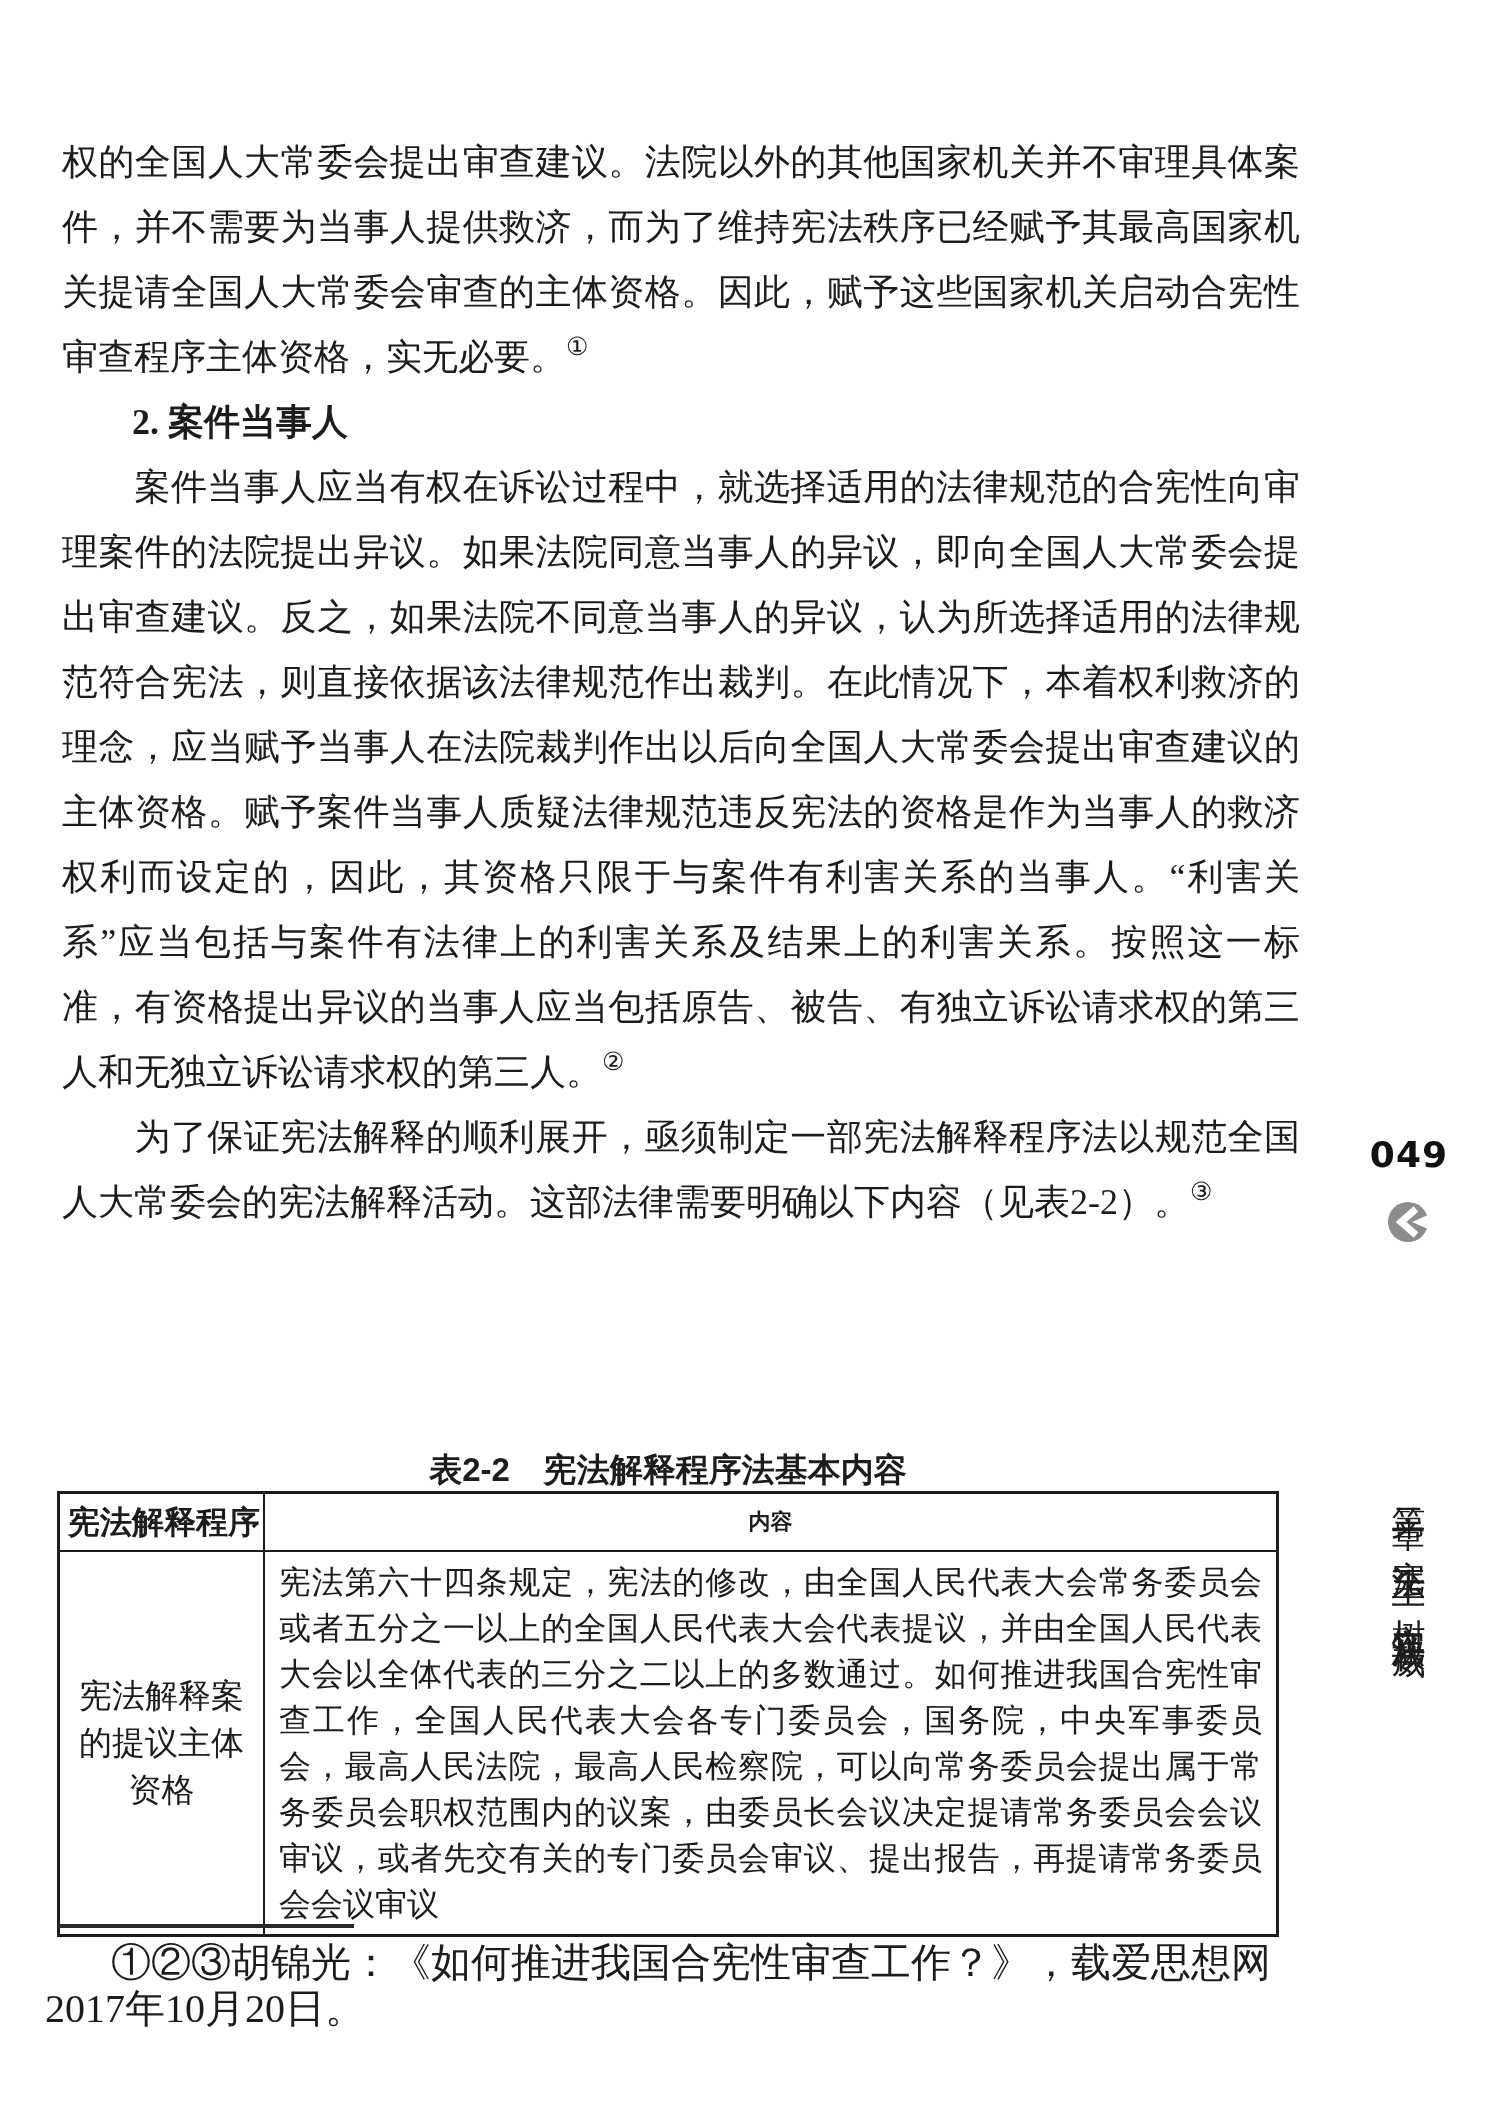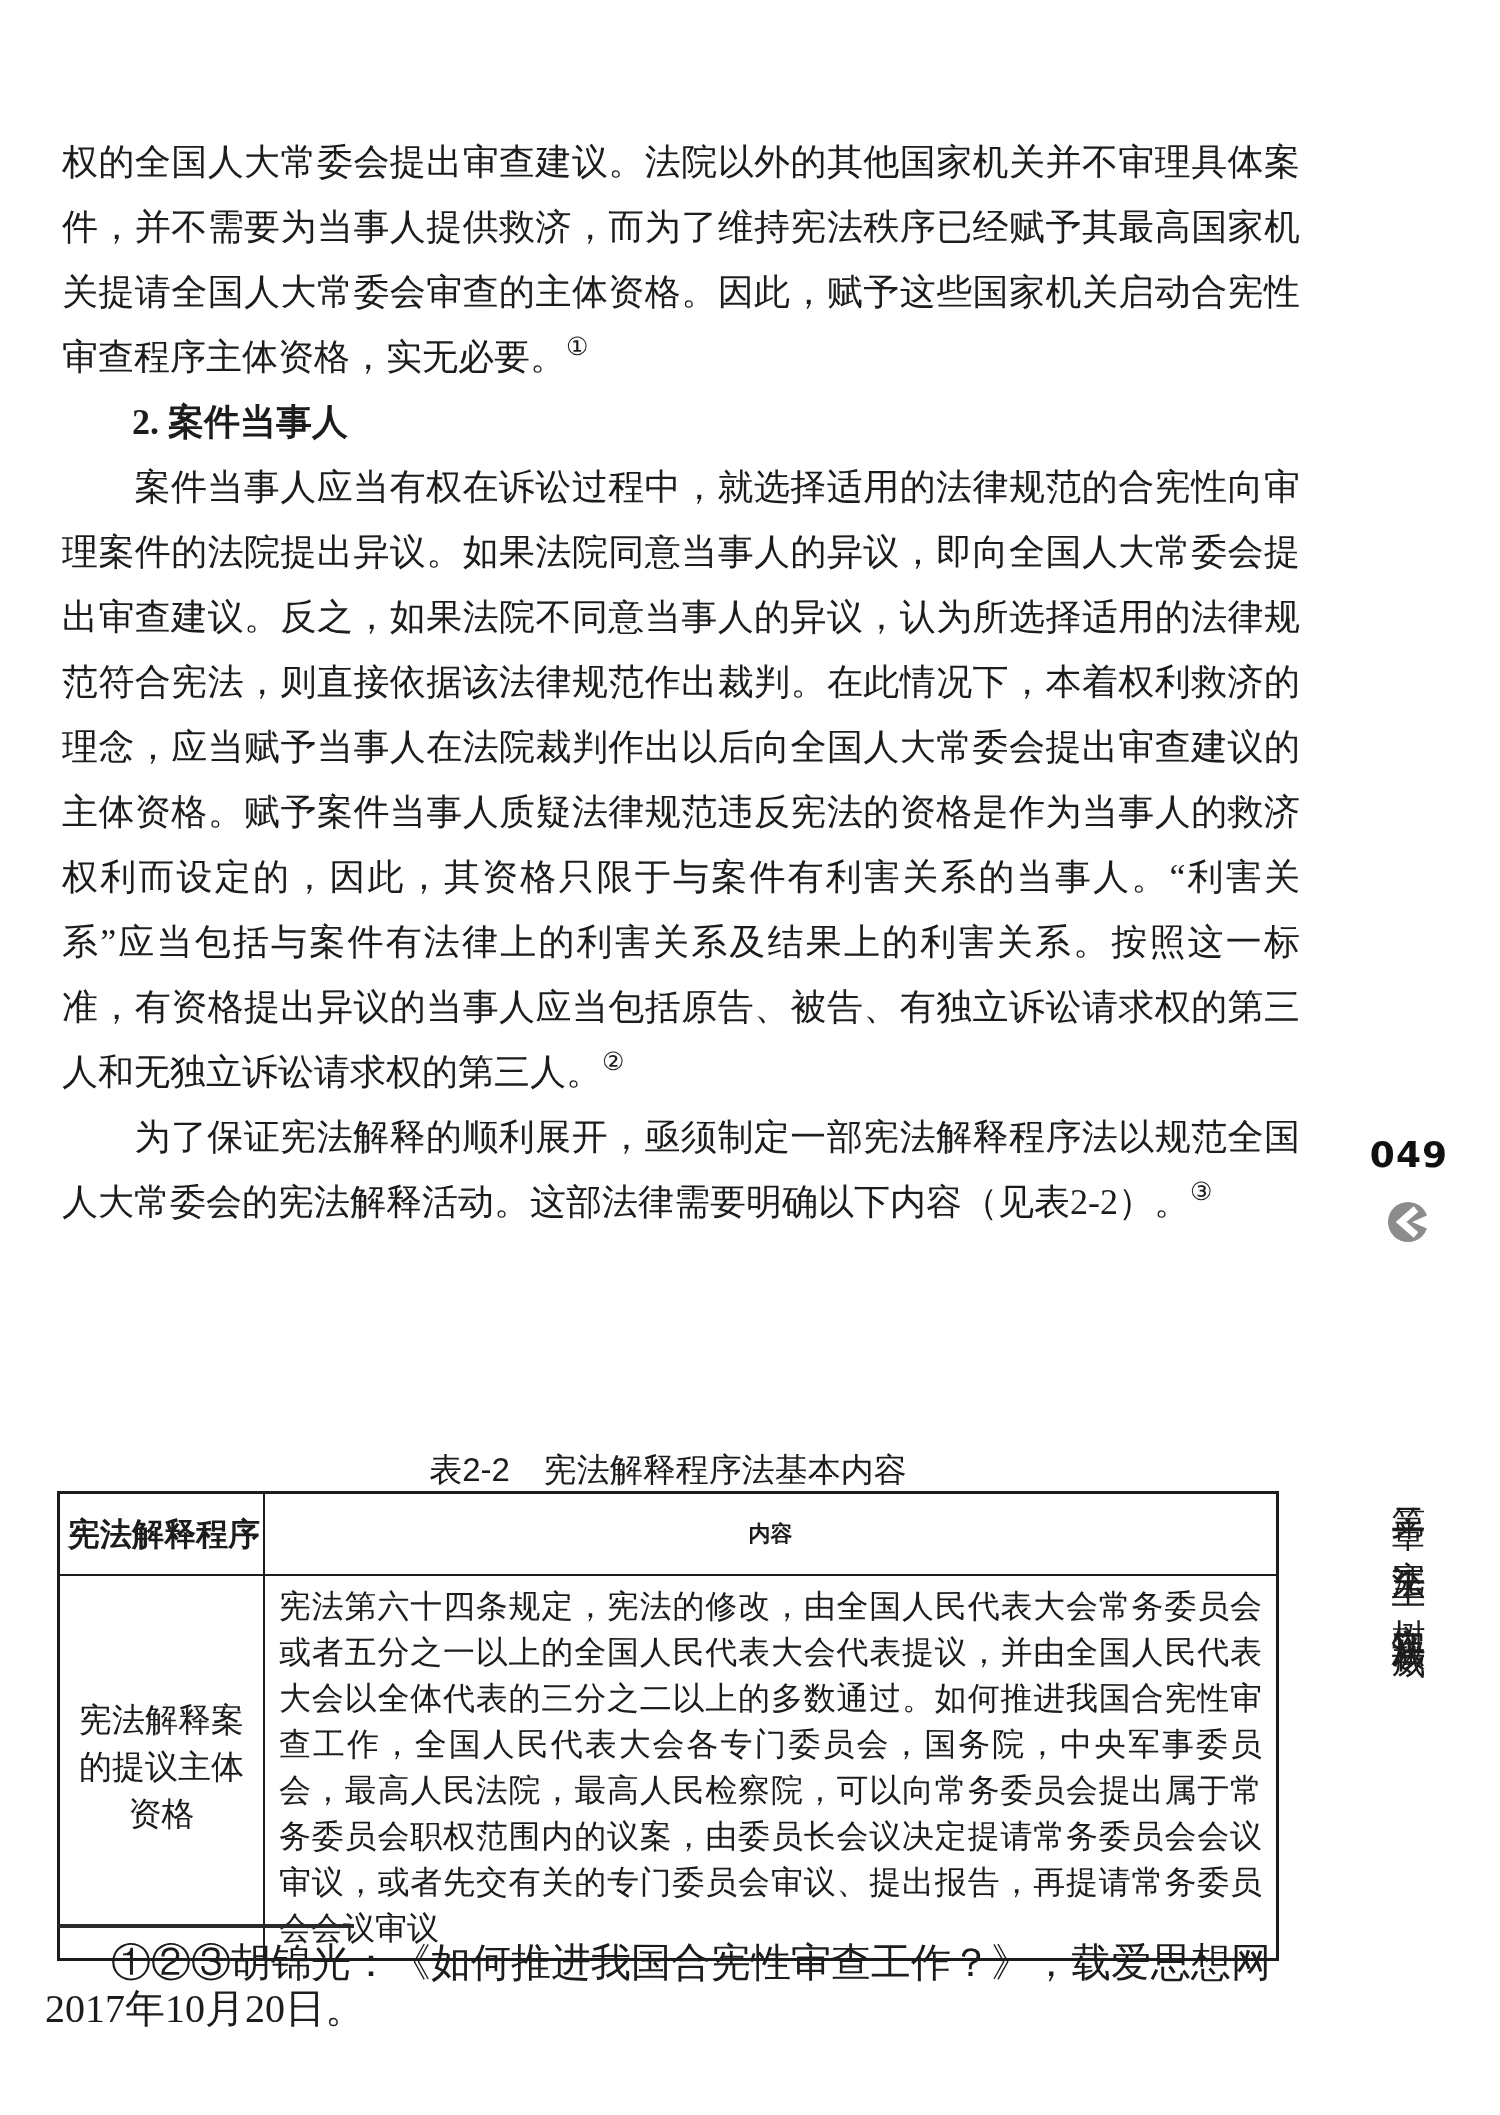--- a/index.html
+++ b/index.html
@@ -20,32 +20,32 @@
     font-family:"Liberation Serif","DejaVu Serif",serif;text-align:left;
   }
   .section-heading{
     margin:68px 0 0 0;padding-left:78px;font-weight:bold;font-size:35px;line-height:65px;
     font-family:"Liberation Sans","DejaVu Sans",sans-serif;text-align:left;
   }
   sup.note{font-size:25px;vertical-align:14px;line-height:0;}
   
   .table-block{position:absolute;left:57px;top:1425px;width:1222px;}
   .table-caption{
-    text-align:center;font-weight:normal;font-size:33px;line-height:42px;
+    text-align:center;font-weight:bold;font-size:33px;line-height:42px;
     font-family:"Liberation Sans","DejaVu Sans",sans-serif;
   }
   .table-caption .cap-label{margin-right:34px;}
   table.law{
     border-collapse:collapse;width:1222px;margin-top:0;
     font-size:32px;color:#1c1c1c;
   }
   table.law th,table.law td{border:2px solid #1c1c1c;}
   table.law{border:3px solid #1c1c1c;}
   th.proc-col{
-    width:193px;font-size:32px;font-weight:bold;padding:20px 2px;line-height:40px;
+    width:193px;font-size:32px;font-weight:bold;padding:8px 2px;line-height:40px;
     font-family:"Liberation Sans","DejaVu Sans",sans-serif;text-align:left;padding-left:8px;
   }
   th.content-col{
     font-size:22px;font-weight:bold;padding:8px 2px;line-height:40px;text-align:center;
     font-family:"Liberation Sans","DejaVu Sans",sans-serif;
   }
   td.proc-cell{
     text-align:center;vertical-align:middle;font-size:33px;line-height:47px;
     padding:8px 12px;
   }

